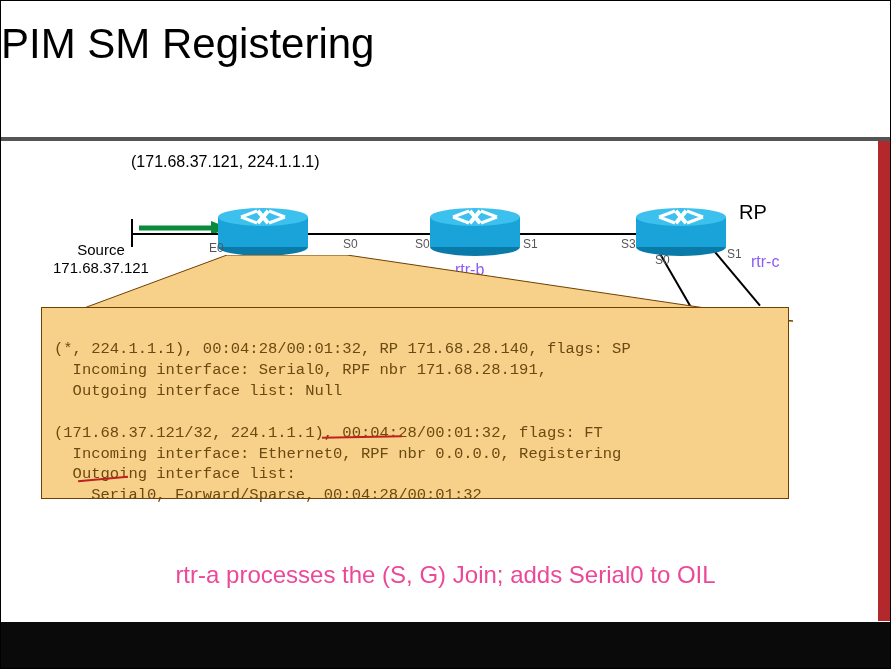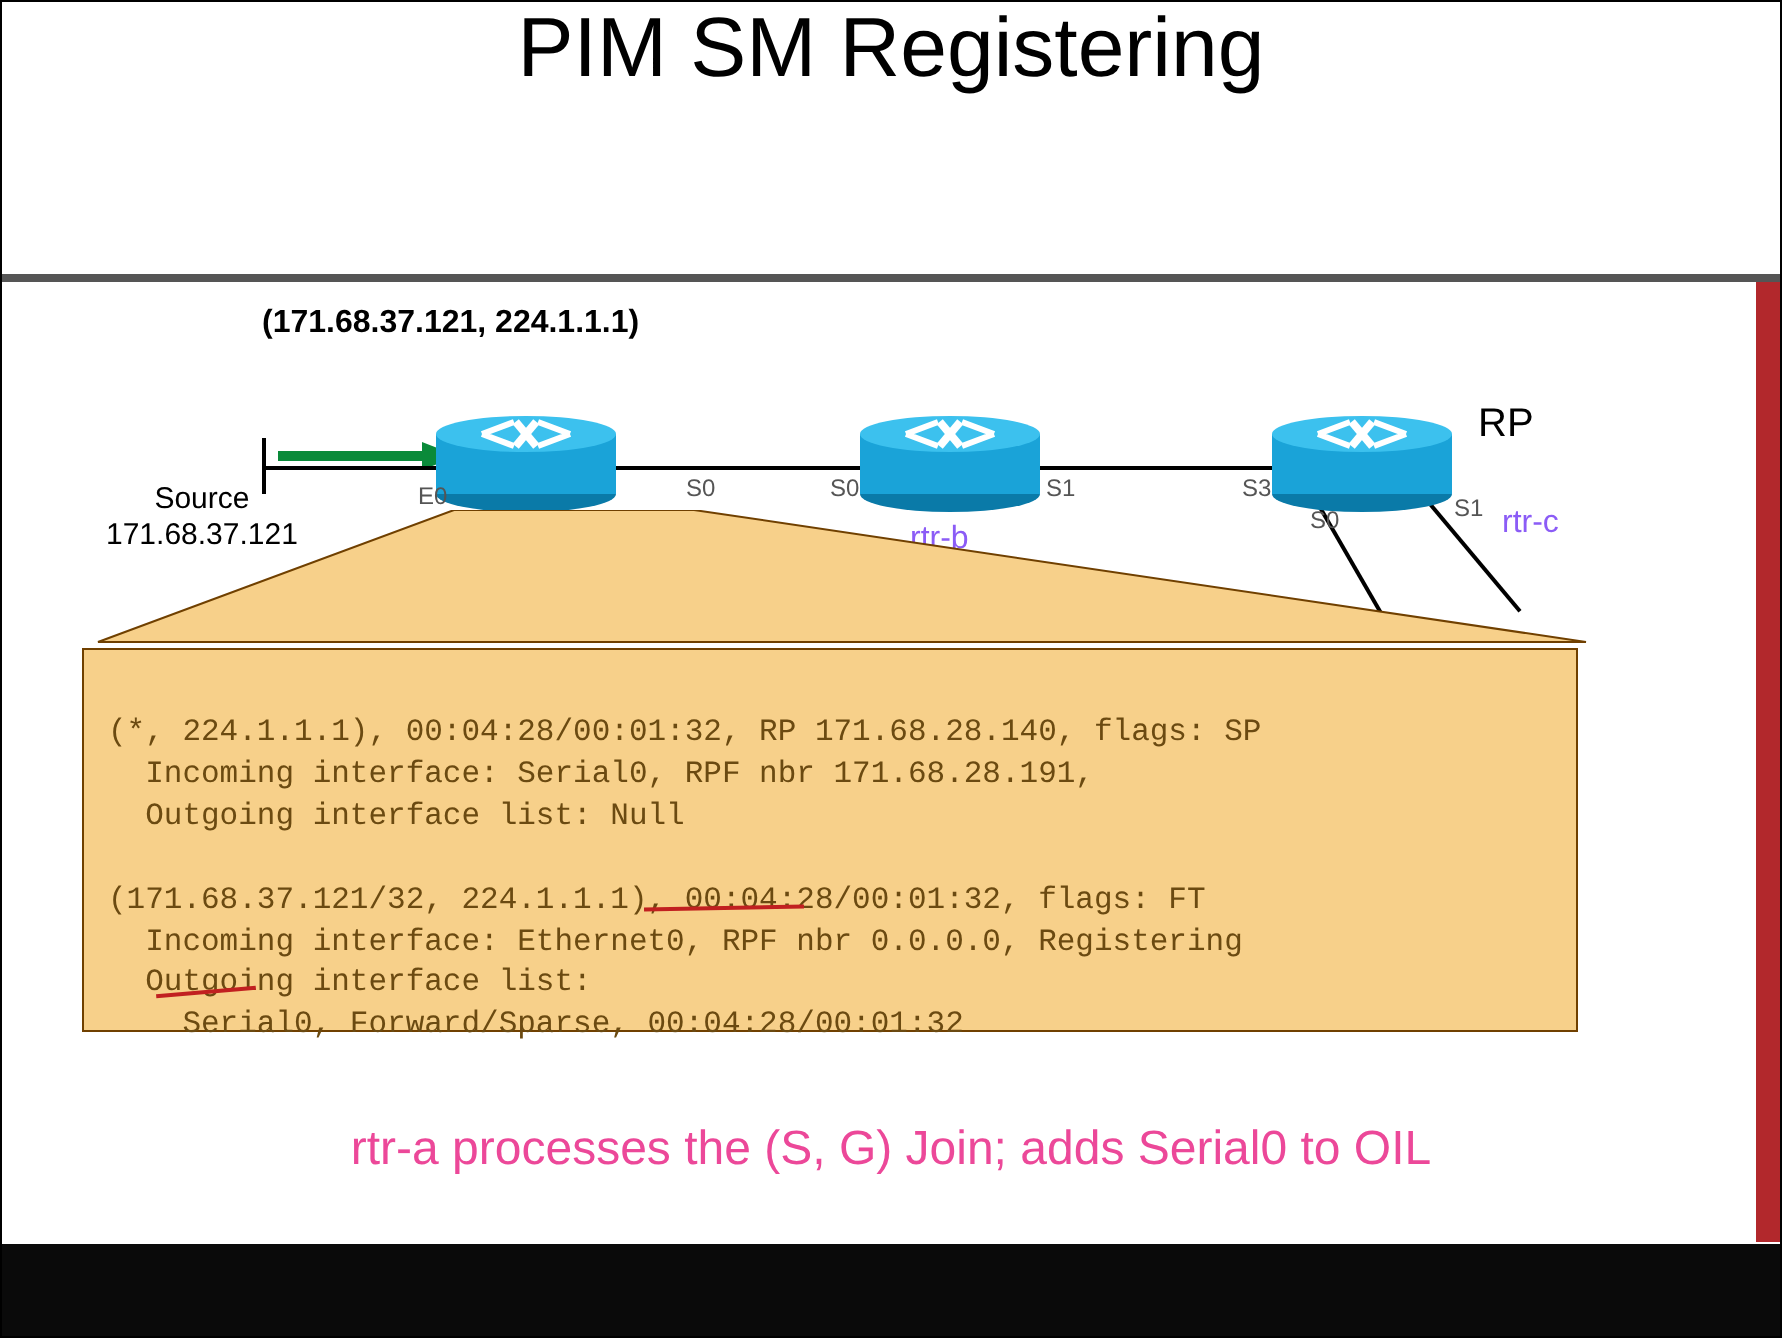--- a/index.html
+++ b/index.html
@@ -11,22 +11,21 @@
       position: relative;
       overflow: hidden;
       border: 1px solid #000;
     }
     .header {
       position: relative;
       height: 140px;
       border-bottom: 4px solid #555;
     }
     .title-block {
-      text-align: center;
-      padding-top: 0;
+      padding-top: 20px;
     }
     .title-line {
       font-size: 42px;
       font-weight: 400;
       color: #000;
       line-height: 1.1;
     }
     .logo {
       position: absolute;
       right: 14px;
@@ -58,21 +57,20 @@
       position: relative;
       padding: 12px 28px 0 28px;
     }
     .packet-label {
       position: absolute;
       top: 12px;
       left: 130px;
       font-size: 16px;
       color: #000;
       text-align: center;
-      font-weight: bold;
     }
     .topo {
       position: absolute;
       top: 56px;
       left: 50px;
       right: 40px;
       height: 200px;
     }
     .arrow-green {
       position: absolute;
@@ -143,21 +141,21 @@
     .callout-beam {
       position: absolute;
       top: 114px;
       left: 46px;
       width: 760px;
       height: 150px;
       pointer-events: none;
     }
     .cli-box {
       position: absolute;
-      top: 183px;
+      top: 166px;
       left: 40px;
       width: 748px;
       height: 192px;
       background: #f7d08a;
       border: 1px solid #704000;
       padding: 10px 12px;
       font-family: "Courier New", monospace;
       font-size: 15.5px;
       color: #6b4a11;
       line-height: 1.35;

